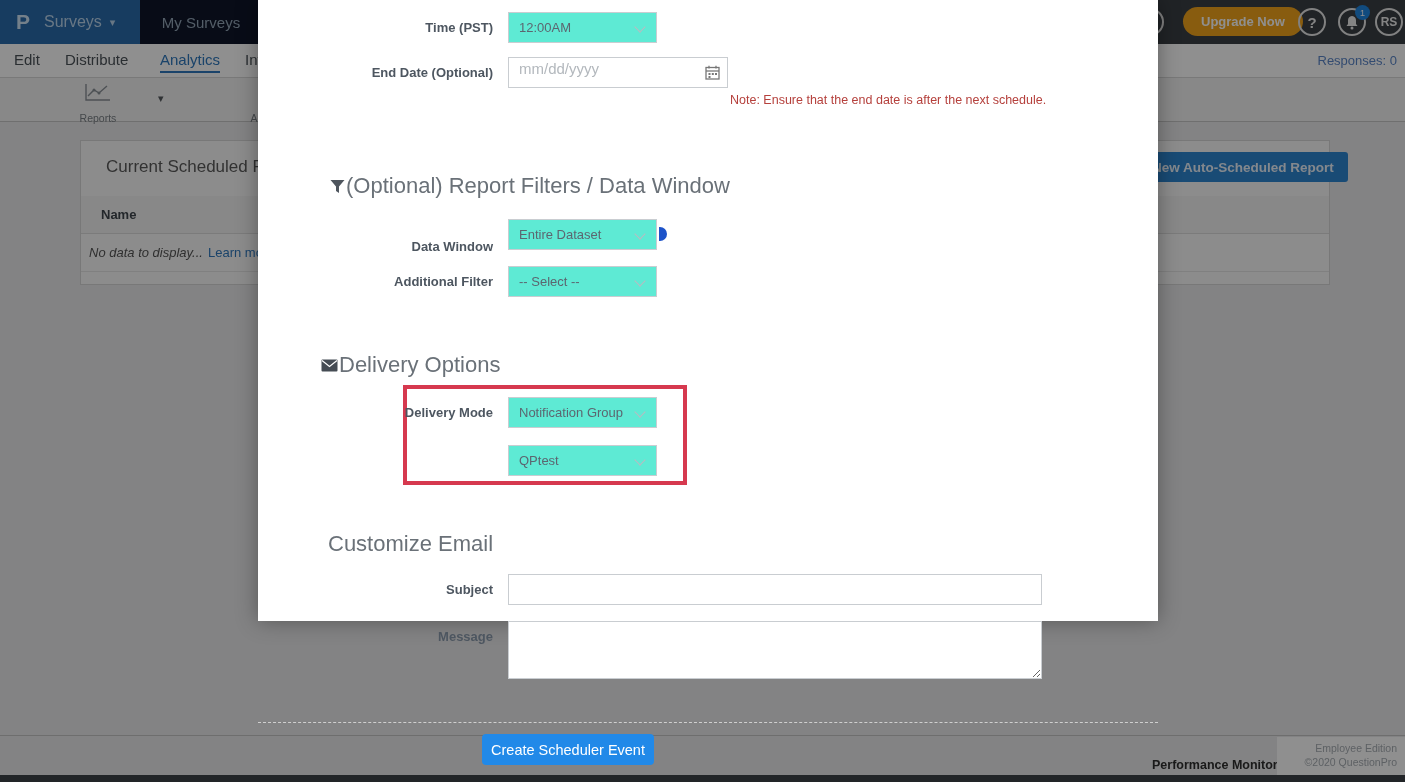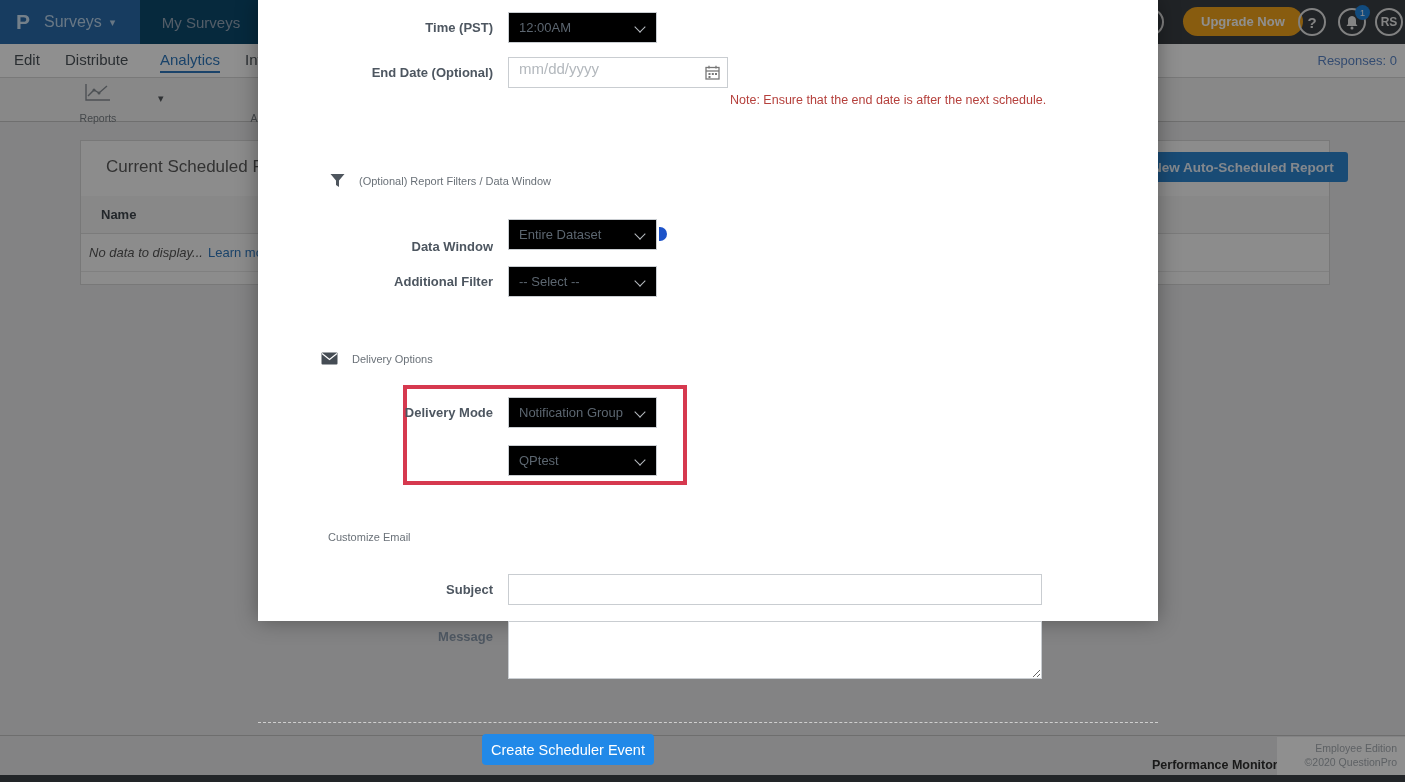--- a/index.html
+++ b/index.html
@@ -7,21 +7,21 @@
   body { font-family: "Liberation Sans", sans-serif; background:#e9eaeb; }
   .screen { position:relative; width:1405px; height:782px; overflow:hidden; }
 
   
   .topbar { position:absolute; left:0; top:0; width:1405px; height:44px; background:#3a3f45; }
   .brand { position:absolute; left:0; top:0; width:140px; height:44px; background:#2a6bab;
            display:flex; align-items:center; padding-left:16px; }
   .brand .logo { color:#cfe4f7; font-size:21px; font-weight:bold; margin-right:14px; }
   .brand .prod { color:#b9d4ec; font-size:16px; }
   .brand .caret { color:#b9d4ec; font-size:11px; margin-left:8px; }
-  .mytab { position:absolute; left:140px; top:0; width:122px; height:44px; background:#0c4a6e;
+  .mytab { position:absolute; left:140px; top:0; width:122px; height:44px; background:#0f172a;
            display:flex; align-items:center; justify-content:center; color:#94a6b8; font-size:15px; }
   .circle-ic { position:absolute; top:8px; width:28px; height:28px; border:2px solid #e6e6e6;
                border-radius:50%; display:flex; align-items:center; justify-content:center; color:#ececec; }
   .upgrade { position:absolute; left:1183px; top:7px; height:29px; padding:0 18px; border:none;
              background:#f2a41c; border-radius:15px; color:#fff; font-size:13px; font-weight:bold;
              display:flex; align-items:center; }
   .badge { position:absolute; top:-5px; right:-6px; width:15px; height:15px; border-radius:50%;
            background:#1f86e0; color:#fff; font-size:9px; display:flex; align-items:center; justify-content:center; }
 
   .navrow { position:absolute; left:0; top:44px; width:1405px; height:34px; background:#ffffff;
@@ -58,31 +58,31 @@
   .bottombar { position:absolute; left:0; top:775px; width:1405px; height:7px; background:#3e4248; }
 
   
   .overlay { position:absolute; inset:0; background:rgba(0,0,0,0.44); z-index:5; }
 
   
   .modal { position:absolute; left:258px; top:0; width:900px; height:621px; background:#ffffff; z-index:10;
            box-shadow:0 0 20px rgba(0,0,0,0.35); }
   .flabel { position:absolute; left:0; width:235px; height:31px; line-height:31px; text-align:right;
             font-size:13px; font-weight:bold; color:#4d5660; }
-  .select { position:absolute; left:250px; width:149px; height:31px; border:1px solid #c9cdd1; background:#000000;
+  .select { position:absolute; left:250px; width:149px; height:31px; border:1px solid #c9cdd1; background:#5eead4;
             display:flex; align-items:center; padding:0 10px; font-size:13px; color:#5c6670; cursor:pointer; }
   .select .chev { position:absolute; right:12px; top:10px; width:8px; height:8px;
                   border-right:1.5px solid #b7bcc1; border-bottom:1.5px solid #b7bcc1; transform:rotate(45deg); }
   .txtwrap { position:absolute; left:250px; height:31px; }
   .txtwrap input { width:100%; height:31px; border:1px solid #c9cdd1; padding:0 28px 9px 10px; font-size:15px;
                    color:#5c6670; font-family:"Liberation Sans", sans-serif; }
   .txtwrap input::placeholder { color:#b3b8bd; }
   .cal-ic { position:absolute; right:8px; top:8px; }
   .note { position:absolute; left:472px; top:93px; font-size:12.5px; color:#b5403c; }
-  .sec-head { position:absolute; font-size:11px; color:#6a7178; display:flex; align-items:center; gap:14px; }
+  .sec-head { position:absolute; font-size:22px; color:#6a7178; display:flex; align-items:center; gap:1px; }
   .hl-box { position:absolute; left:145px; top:385px; width:284px; height:100px; border:4px solid #d6394f;
             pointer-events:none; }
   .plain-input { position:absolute; left:250px; width:534px; height:31px; border:1px solid #c9cdd1;
                  padding:0 10px; font-size:14px; color:#444; font-family:"Liberation Sans", sans-serif; }
   .msg-area { position:absolute; left:250px; top:621px; width:534px; height:58px; border:1px solid #c9cdd1;
               resize:both; font-size:14px; color:#444; padding:6px 10px; font-family:"Liberation Sans", sans-serif; }
   .dashed { position:absolute; left:0; top:722px; width:900px; border-top:1px dashed #cfcfcf; }
   .create-btn { position:absolute; left:224px; top:734px; width:172px; height:31px; background:#2189e8;
                 border:none; border-radius:4px; color:#fff; font-size:14.5px; cursor:pointer; }
   .beacon { position:absolute; left:401px; top:227px; width:8px; height:14px; background:#1d53c9;

